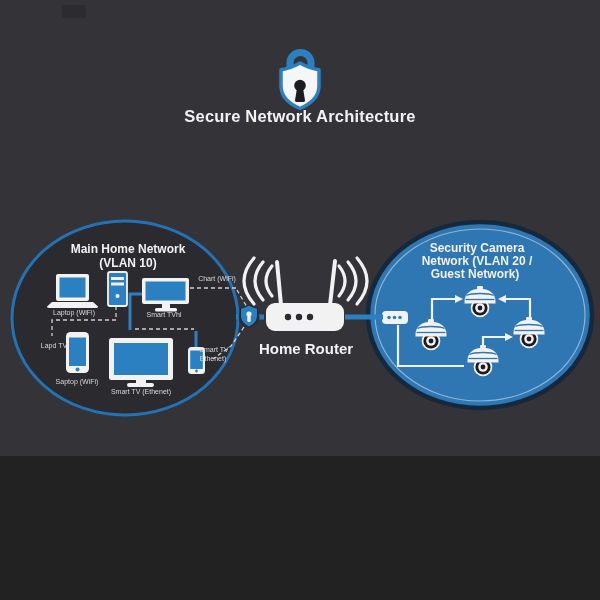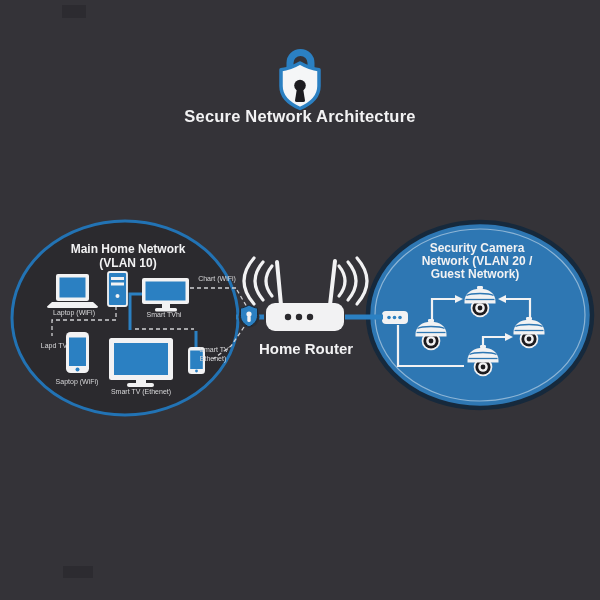--- a/index.html
+++ b/index.html
@@ -1,16 +1,16 @@
 <!DOCTYPE html>
 <html style="--background: #343338; --accent-blue: #2b80c2; --device-blue: #2b80c2; --right-ellipse-fill: #2e77b3; --right-ellipse-border: #16293c; --left-ellipse-fill: #2b2a2e; --left-ellipse-border: #2273b4; --white: #f2f2f3; --label-gray: #d8d8da;"><head>
 <meta charset="utf-8">
 <style>
   html,body{margin:0;padding:0;background:#222;}
-  .canvas{position:relative;width:600px;height:600px;background:var(--background,#343338);overflow:hidden;margin:0 auto;}
+  .canvas{position:relative;width:600px;height:456px;background:var(--background,#343338);overflow:hidden;margin:0 auto;}
   svg{position:absolute;left:0;top:0;}
   .txt{font-family:"Liberation Sans",sans-serif;fill:var(--white,#f2f2f3);}
   .b{font-weight:bold;}
   .lbl{font-size:7px;fill:var(--label-gray,#d8d8da);font-family:"Liberation Sans",sans-serif;}
   .title-main{font-size:16.5px;letter-spacing:.2px;}
   .title-sec{font-size:12px;}
   .title-router{font-size:15px;}
   .cblue{stroke:var(--accent-blue,#2b80c2);stroke-width:3;fill:none;}
   .cblue-thick{stroke:var(--accent-blue,#2b80c2);stroke-width:5;fill:none;}
   .cdash{stroke:#cfcfd2;stroke-width:1.3;fill:none;stroke-dasharray:4 3;}

